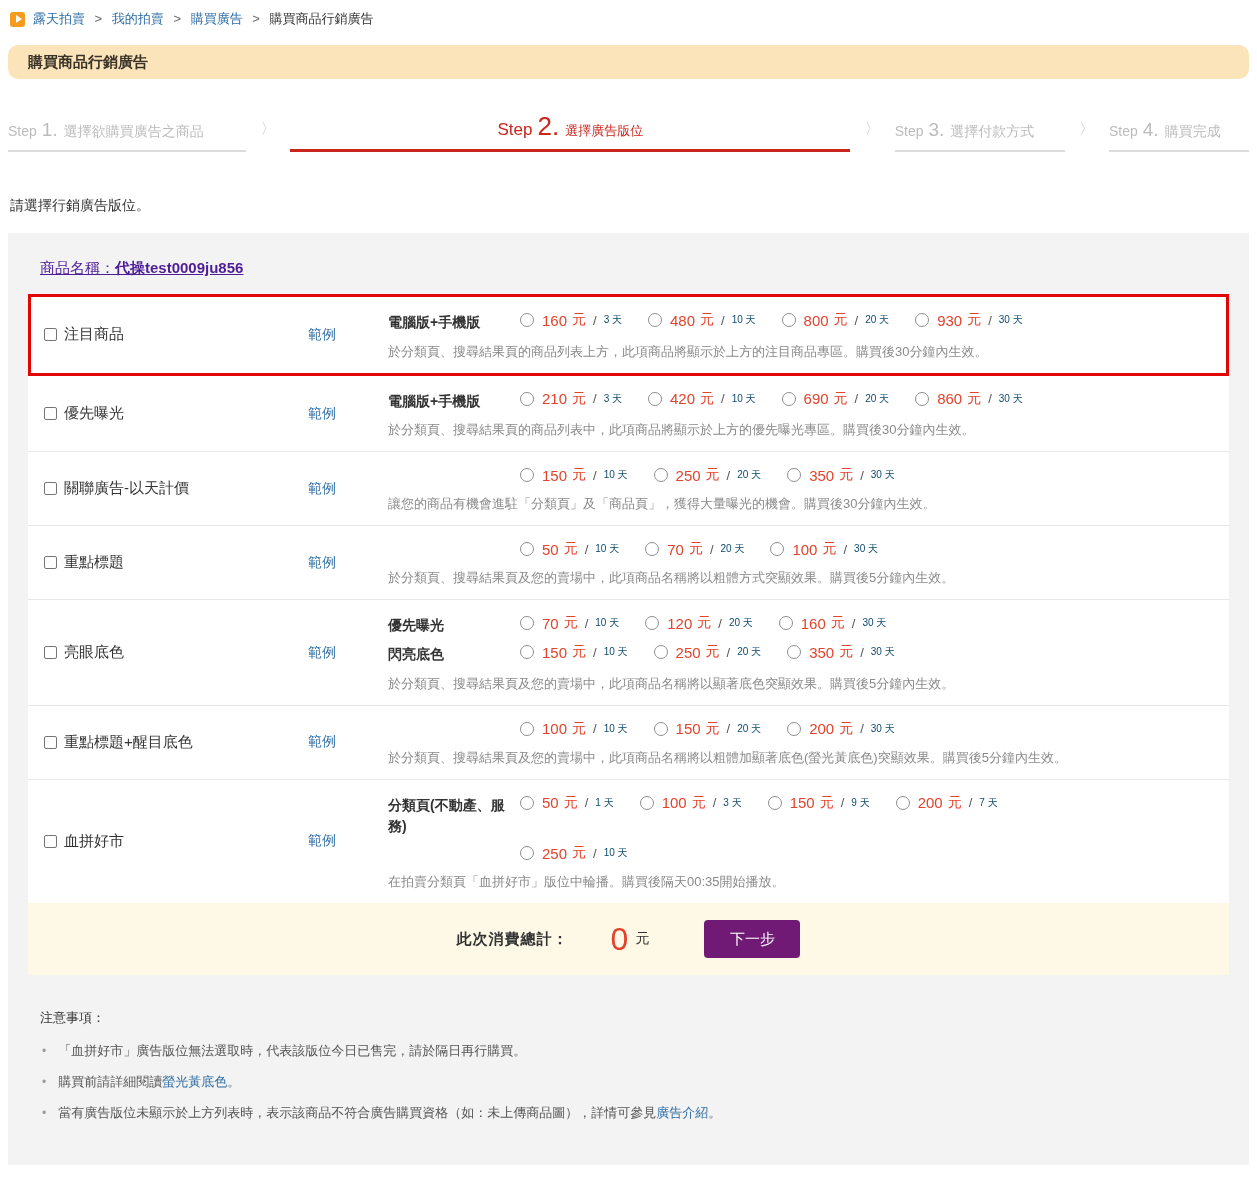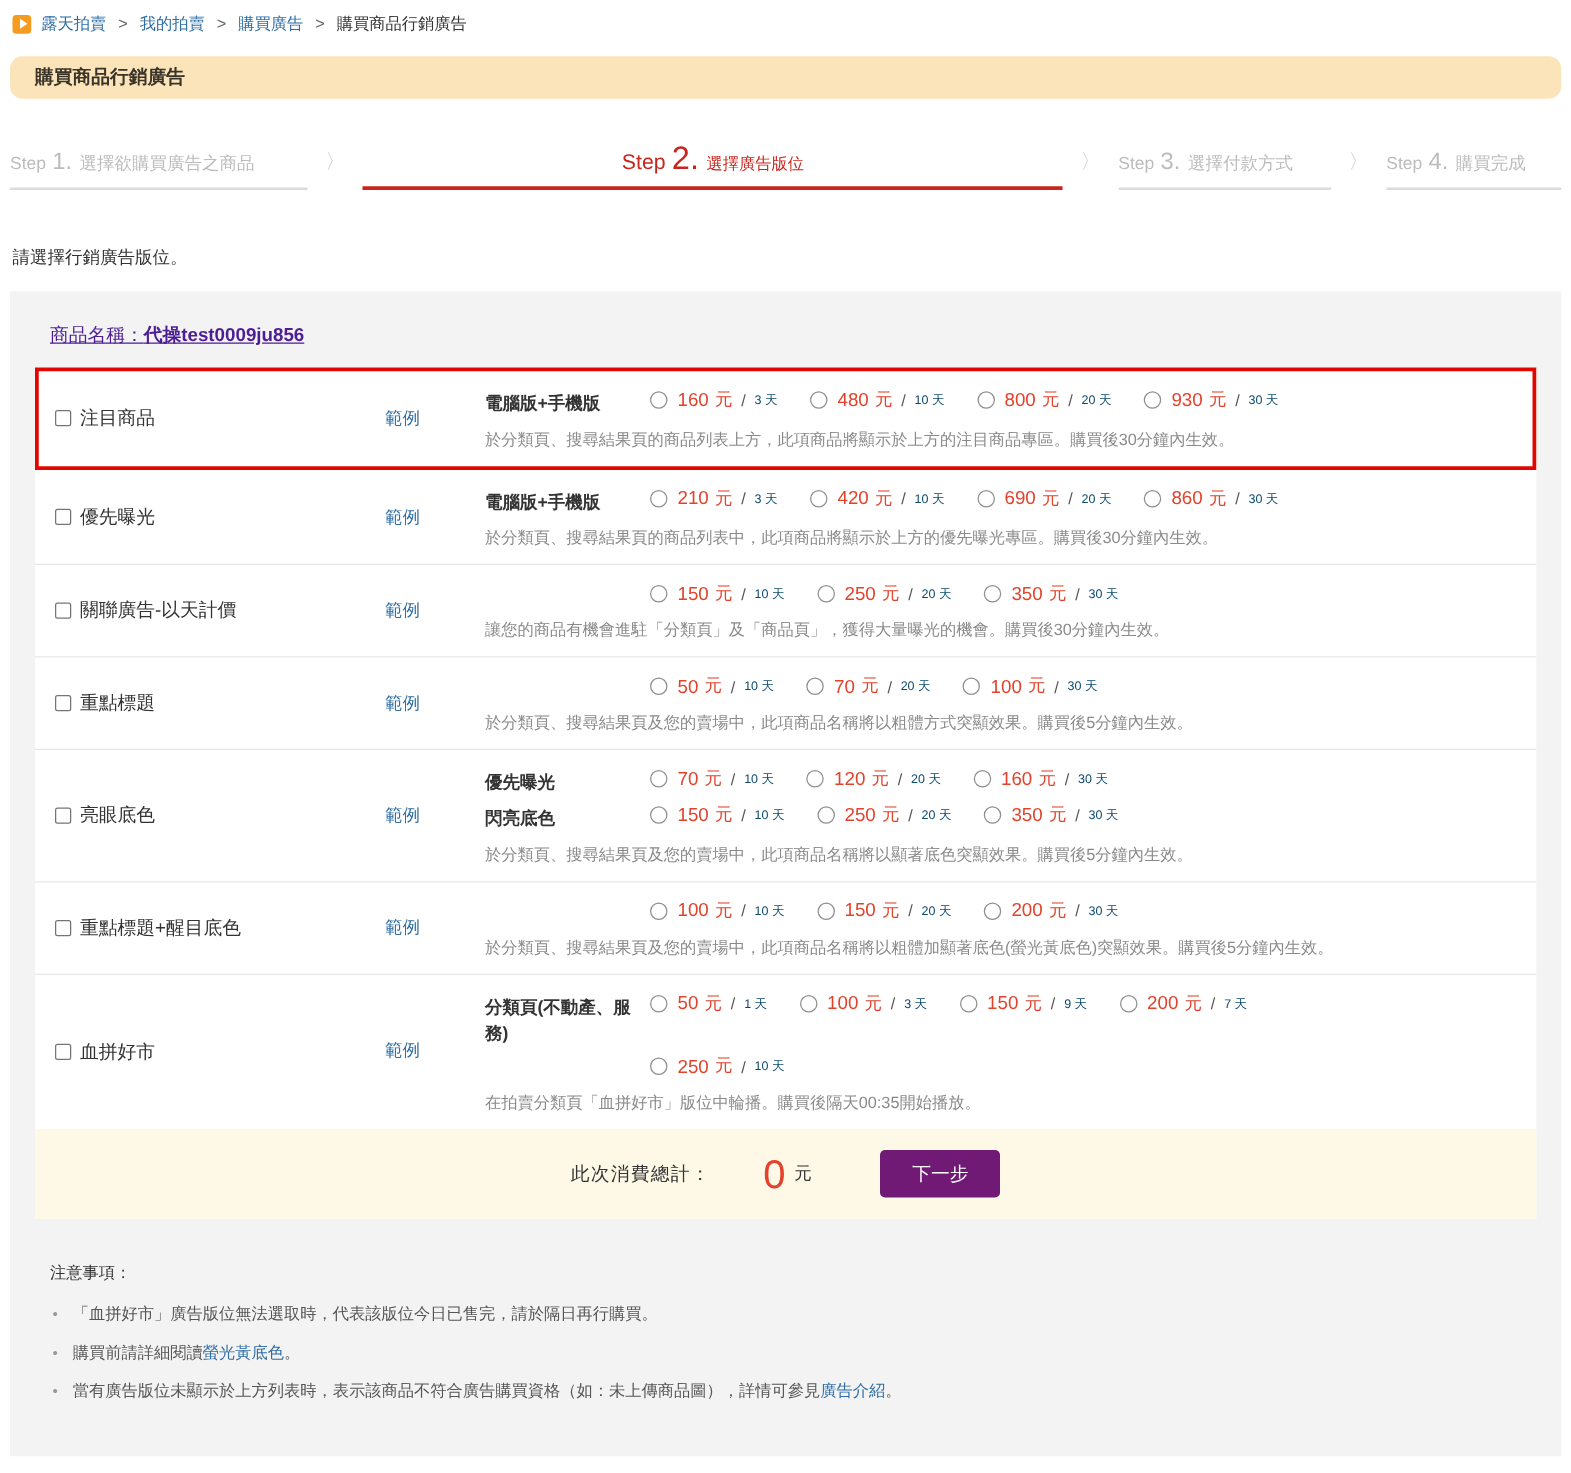--- a/index.html
+++ b/index.html
@@ -77,21 +77,21 @@
   .opt{display:inline-flex;align-items:center;margin-right:26px;margin-bottom:2px;cursor:pointer;white-space:nowrap;}
   .radio{width:14px;height:14px;border:1px solid #8f8f8f;border-radius:50%;background:#fff;flex:0 0 auto;}
   .opt .price{color:var(--price);font-size:15px;margin-left:8px;}
   .opt .yuan{color:var(--price);font-size:14px;margin-left:5px;}
   .opt .sep{color:#555;font-size:13px;margin:0 7px;}
   .opt .days{color:#0c4a6e;font-size:10px;text-align:right;}
   .desc{margin-top:9px;color:#8a8a8a;font-size:13px;}
 
   
   .total-bar{background:var(--total-bg);height:72px;display:flex;align-items:center;justify-content:center;}
-  .total-label{font-size:15px;color:#333;letter-spacing:1px;}
+  .total-label{font-size:15px;color:#333;letter-spacing:1px;font-weight:bold;}
   .total-amount{font-size:32px;color:var(--price);margin-left:42px;}
   .total-unit{font-size:14px;color:#333;margin-left:7px;}
   .next-btn{margin-left:55px;width:96px;height:38px;background:#701a75;color:#fff;
     border:none;border-radius:4px;font-size:15px;font-family:inherit;cursor:default;}
 
   
   .notes{margin:34px 0 0 12px;}
   .notes-title{font-size:13px;color:#333;margin-bottom:15px;}
   .notes-list{list-style:none;margin:0;padding:0;}
   .notes-list li{margin-bottom:13px;color:#555;font-size:13px;display:flex;align-items:baseline;}

